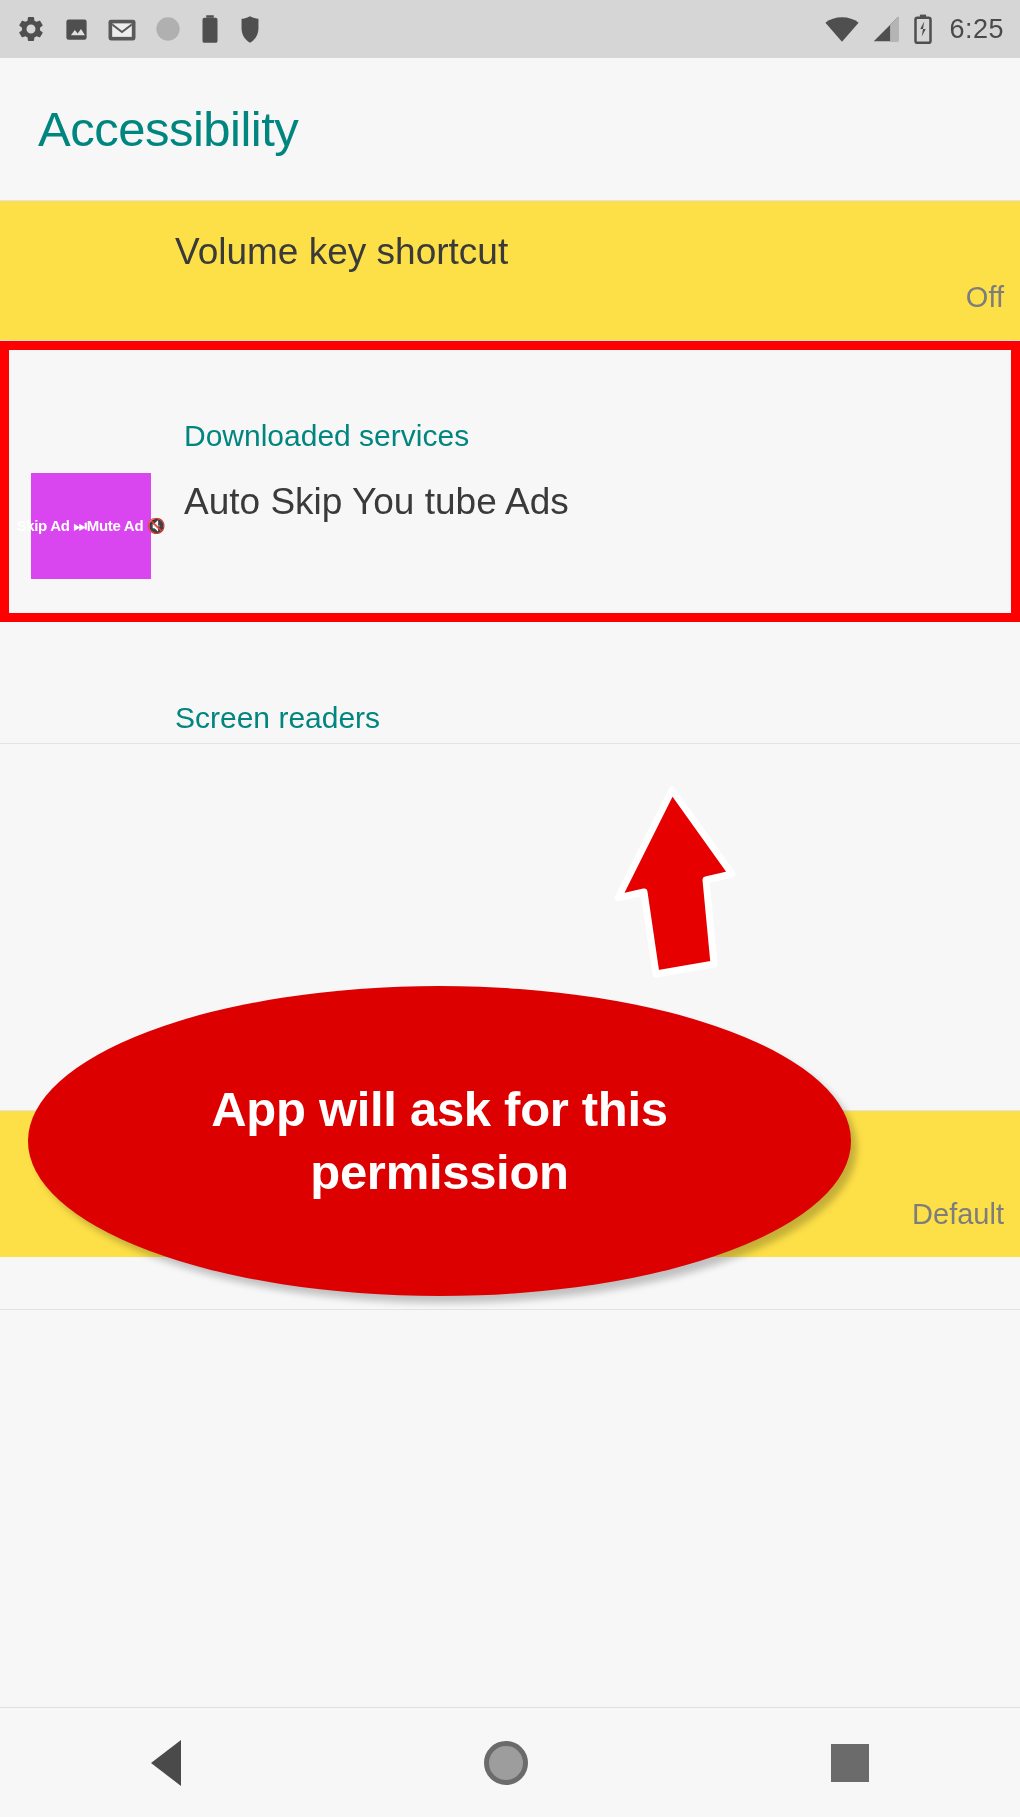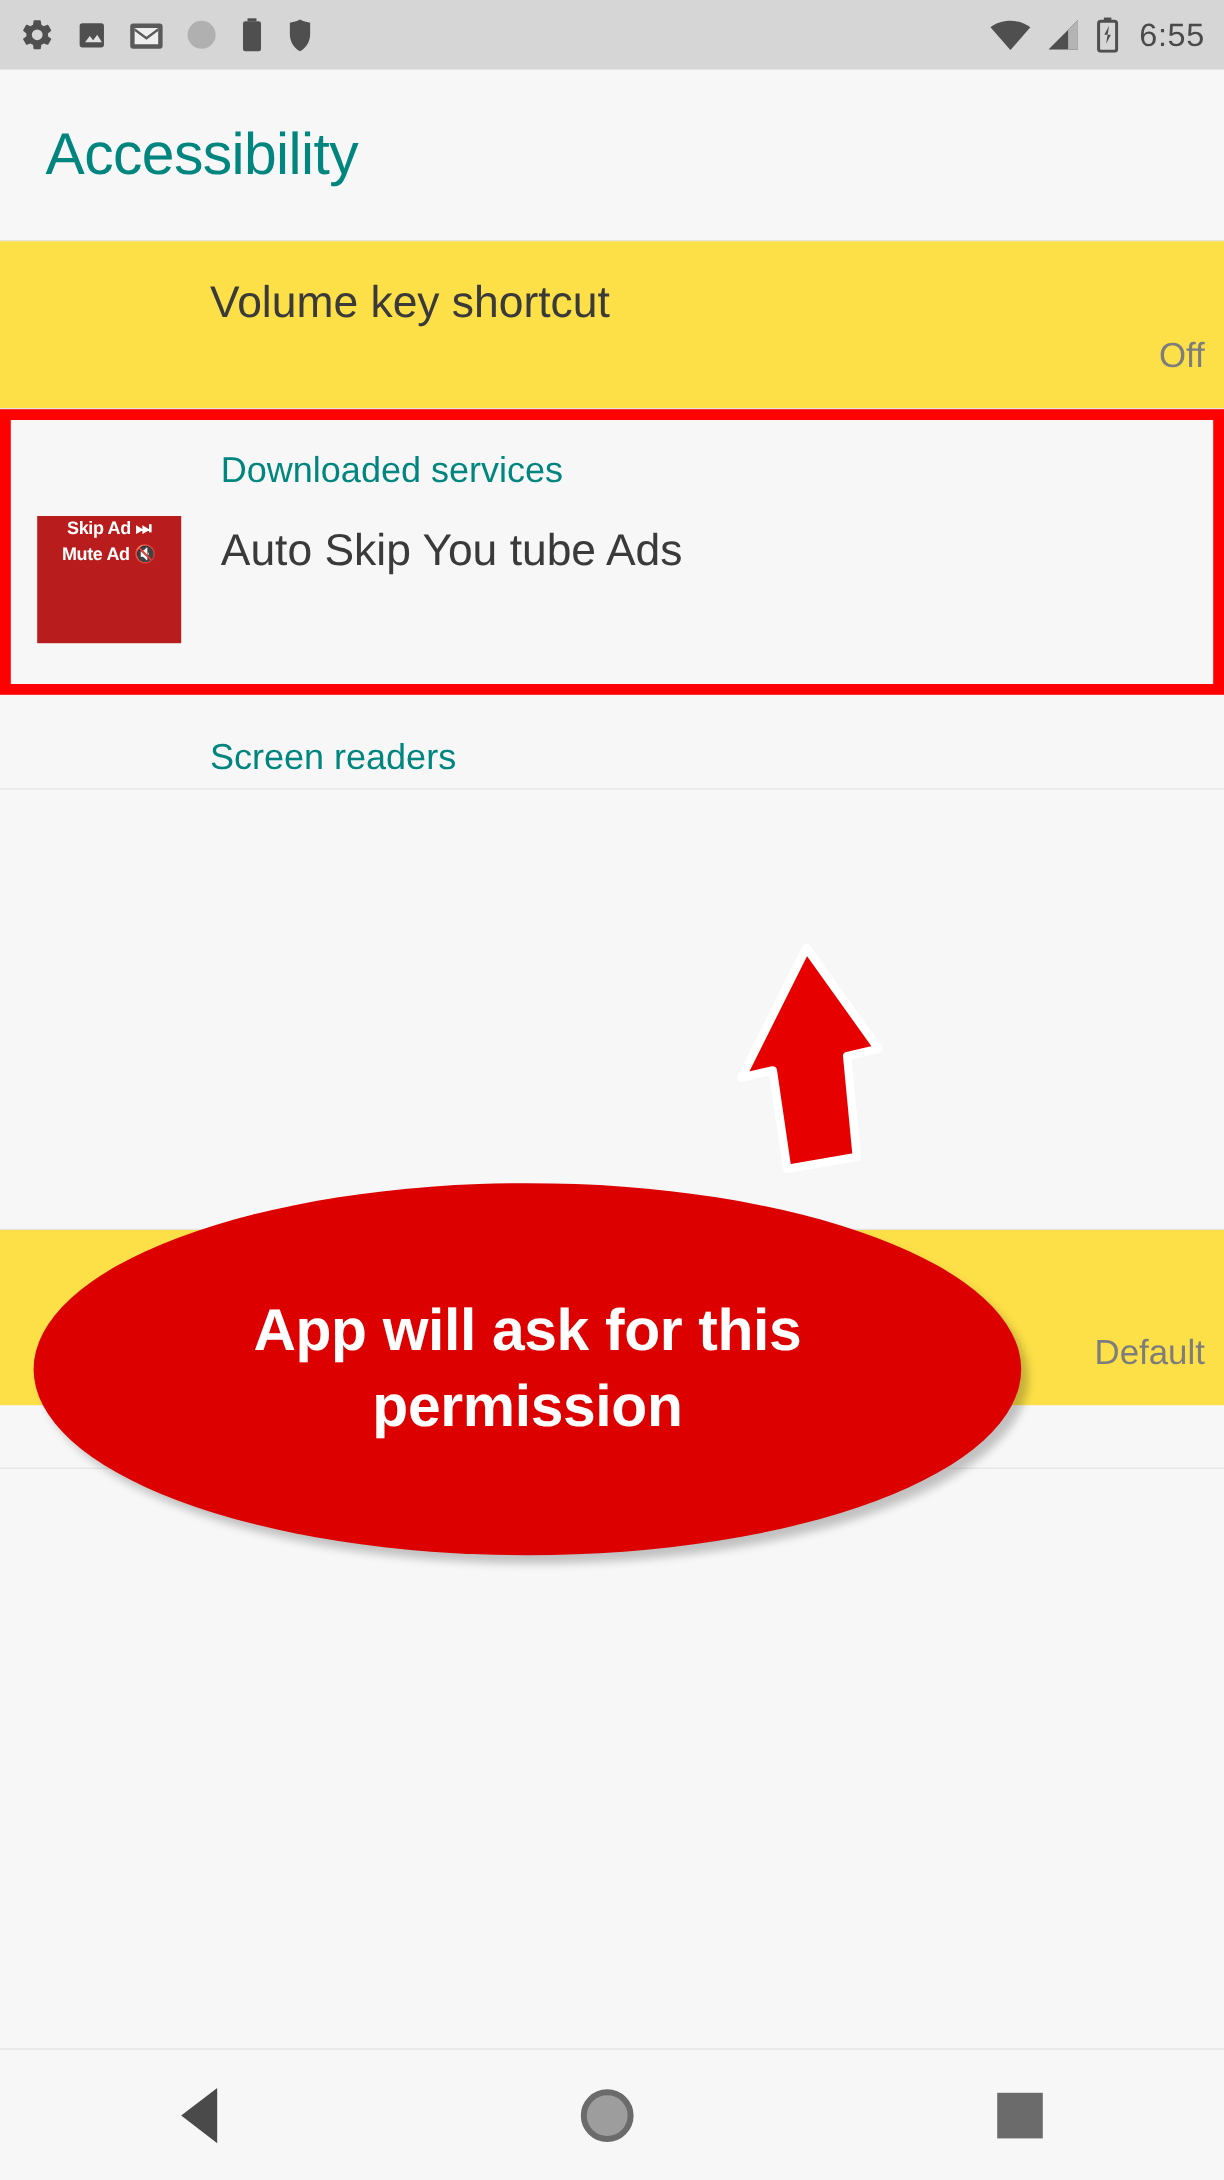--- a/index.html
+++ b/index.html
@@ -29,34 +29,34 @@
 
   .title-wrap { height:143px; display:flex; align-items:center; padding-left:38px;
                 border-bottom:1px solid #e3e3e3; background:#f7f7f7; }
   .page-title { font-size:49px; color:#00857f; font-weight:400; letter-spacing:-0.5px; }
 
   .row { padding:28px 16px 26px 175px; background:#fde047; }
   .row-title { font-size:37px; color:#3a3a3a; line-height:1.25; font-weight:400; }
   .row-sub { font-size:29px; color:#7d7d7d; margin-top:6px; font-weight:400;text-align:right; }
   .divider { height:1px; background:#e3e3e3; width:100%; }
 
-  .cat-head { font-size:30px; color:#00857f; padding:26px 38px 8px 175px; font-weight:400; }
+  .cat-head { font-size:30px; color:#00857f; padding:26px 38px 8px 175px; font-weight:400;margin-top:43px; }
 
   
   .hl-box {
     border:9px solid #ff0000;
     background:#f7f7f7;
     position:relative;
     z-index:2;
   }
   .service-row { display:flex; align-items:flex-start; padding:8px 38px 34px 0; }
   .app-icon {
     width:120px; height:106px; margin-left:22px; margin-top:4px;
-    background:#b91c1c; flex:0 0 auto;
-    display:flex; flex-direction:column; align-items:center; 
+    background:#d946ef; flex:0 0 auto;
+    display:flex; flex-direction:row; align-items:center; justify-content:center;
     color:#ffffff; font-weight:bold; line-height:1.45;
   }
   .app-icon-l1, .app-icon-l2 { font-size:15px; white-space:nowrap; letter-spacing:-0.3px; }
   .service-txt { padding-left:33px; padding-top:10px; }
 
   
   .arrow { position:absolute; left:610px; top:728px; width:130px; height:195px; z-index:3; }
 
   
   .callout {
@@ -141,21 +141,21 @@
           <path fill="#b4b4b4" d="M20 1v18h-6V7z"></path>
         </svg>
     </span>
     <span class="sb-icon">
       <svg width="22" height="30" viewBox="0 0 16 24">
           <rect x="5.5" y="0.5" width="5" height="2.5" fill="#4f4f4f"></rect>
           <rect x="2" y="3" width="12" height="20" rx="1.5" fill="none" stroke="#4f4f4f" stroke-width="2"></rect>
           <path fill="#4f4f4f" d="M9 6l-3.2 6H8l-1 6 3.2-6H8z"></path>
         </svg>
     </span>
-    <span class="sb-clock">6:55</span>
+    <span class="sb-clock">6:25</span>
   </div>
 </div>
 
 <div class="page">
 
   <div class="title-wrap">
     <span class="page-title">Accessibility</span>
   </div>
 
   <div class="row">

